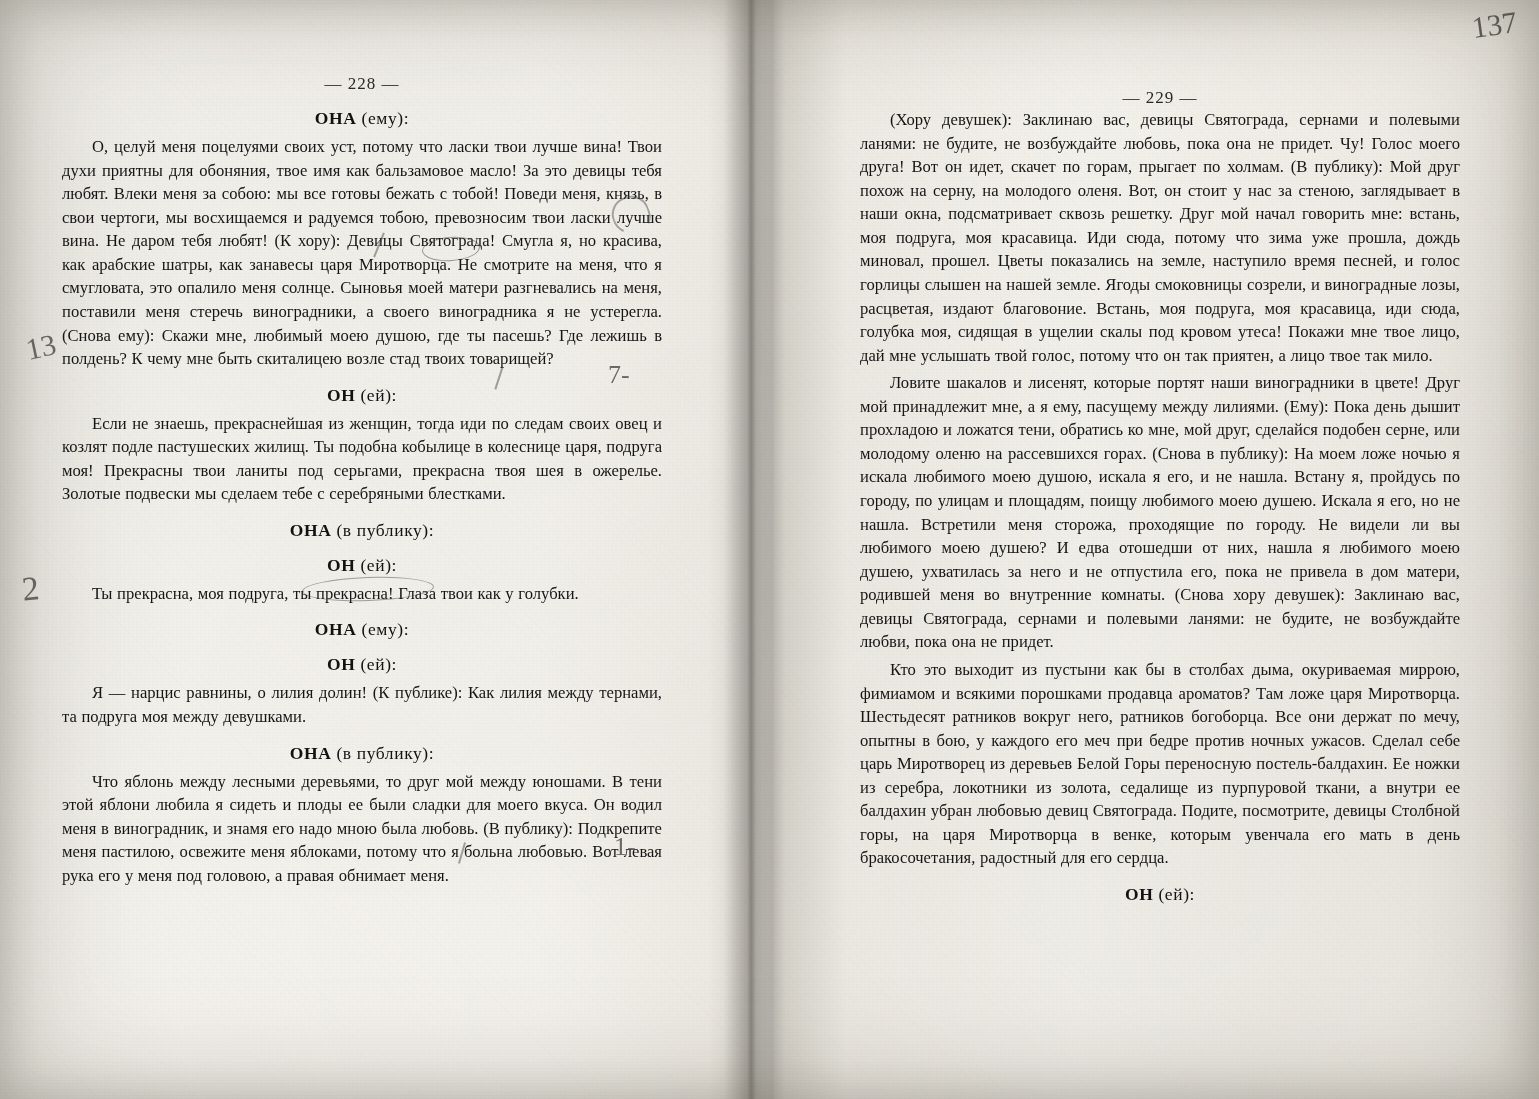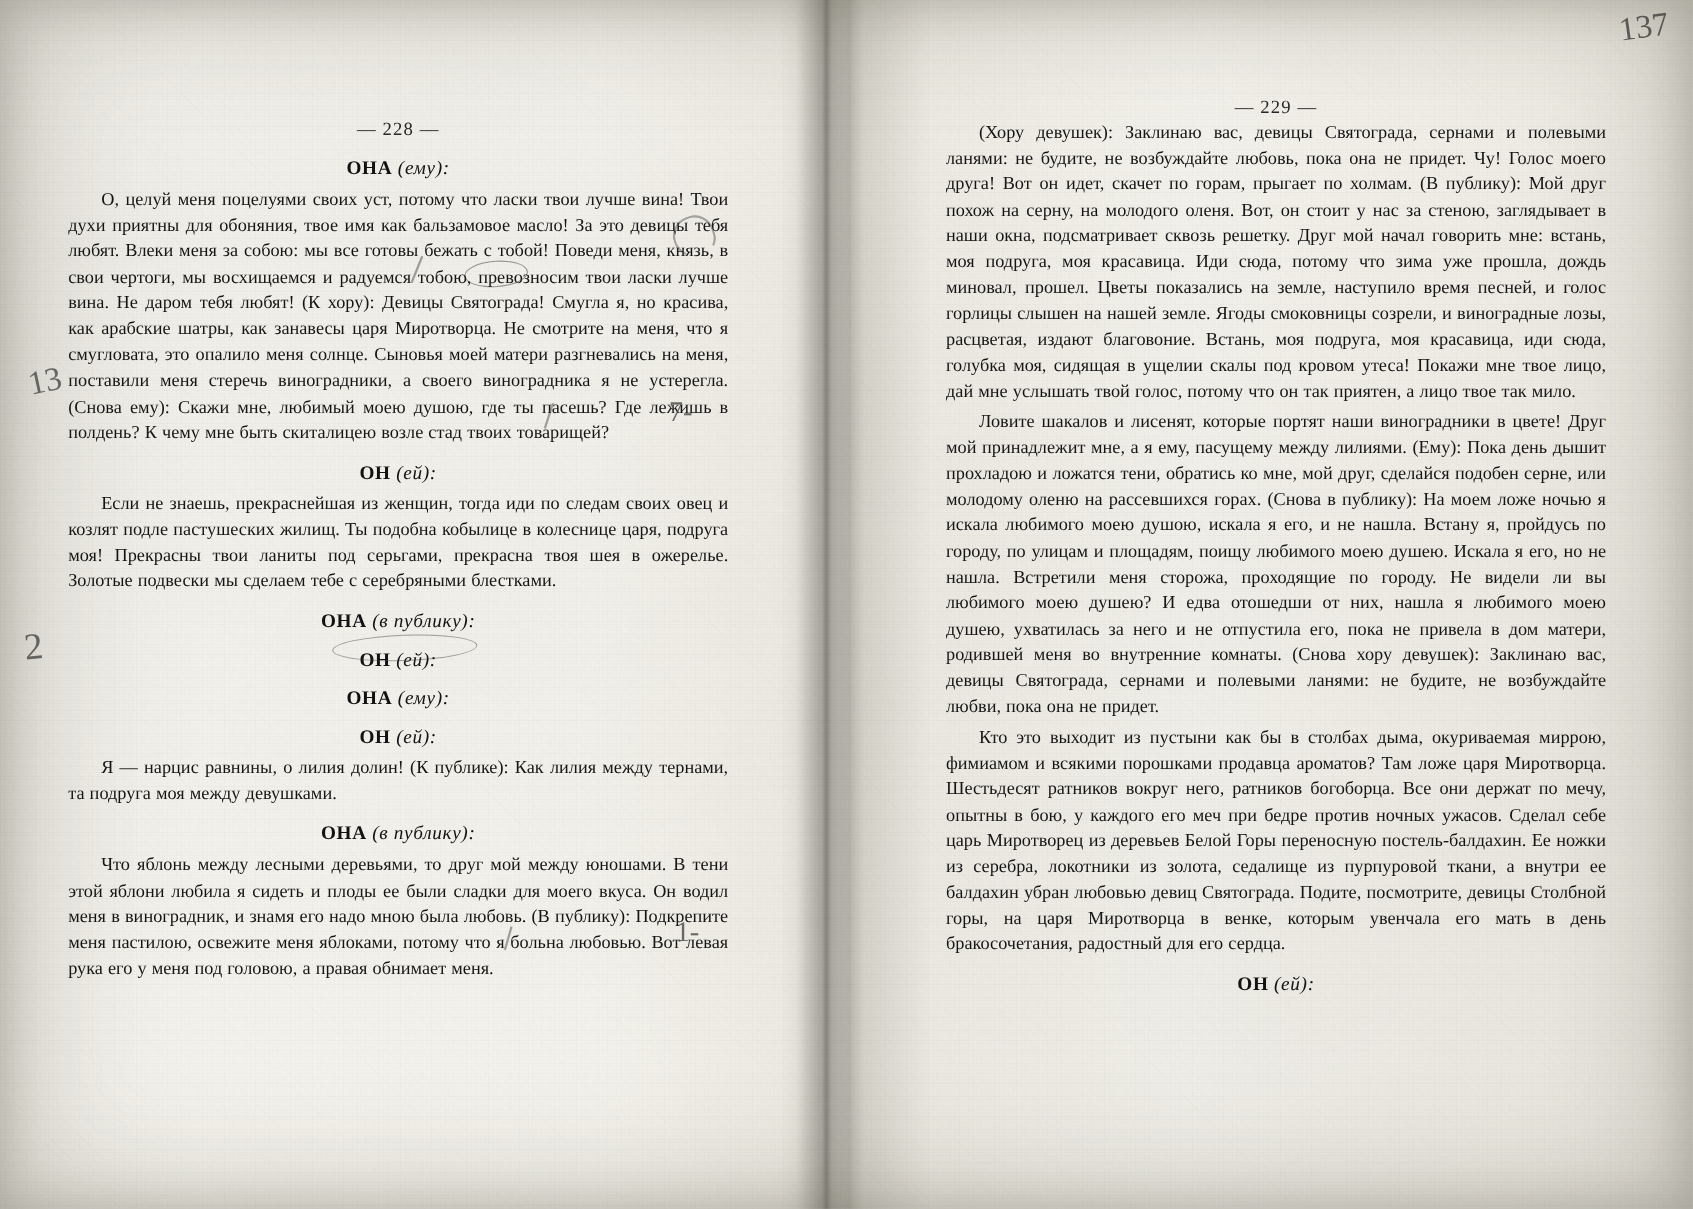--- a/index.html
+++ b/index.html
@@ -59,32 +59,32 @@
   }
   .col-left  { left: 62px;  width: 600px; }
   .col-right { left: 860px; width: 600px; }
 
   .folio {
     text-align: center;
     font-size: 17px;
     letter-spacing: 1px;
     color: #2a2a2a;
   }
-  .folio-left  { margin-top: 108px; }
+  .folio-left  { margin-top: 74px; }
   .folio-right { margin-top: 88px; }
 
   .speaker {
     text-align: center;
     font-size: 17.5px;
     margin: 14px 0 6px 0;
     letter-spacing: 0.6px;
     color: #141414;
   }
   .speaker .who { font-weight: bold; }
-  .speaker .dir { font-style: italic; font-weight: normal; }
+  .speaker .dir { font-weight: normal; }
 
   .para {
     font-size: 16.6px;
     line-height: 1.42;
     text-align: justify;
     text-indent: 30px;
     margin: 0 0 4px 0;
     color: #171717;
     word-spacing: 0.5px;
   }
@@ -183,20 +183,21 @@
 
     <div class="speaker">
       <span class="who">ОНА</span>
       <span class="dir">(в публику):</span>
     </div>
 
     <div class="speaker">
       <span class="who">ОН</span>
       <span class="dir">(ей):</span>
     </div>
+    <p class="para">Ты прекрасна, моя подруга, ты прекрасна! Глаза твои как у голубки.</p>
 
     <div class="speaker">
       <span class="who">ОНА</span>
       <span class="dir">(ему):</span>
     </div>
 
     <div class="speaker">
       <span class="who">ОН</span>
       <span class="dir">(ей):</span>
     </div>

